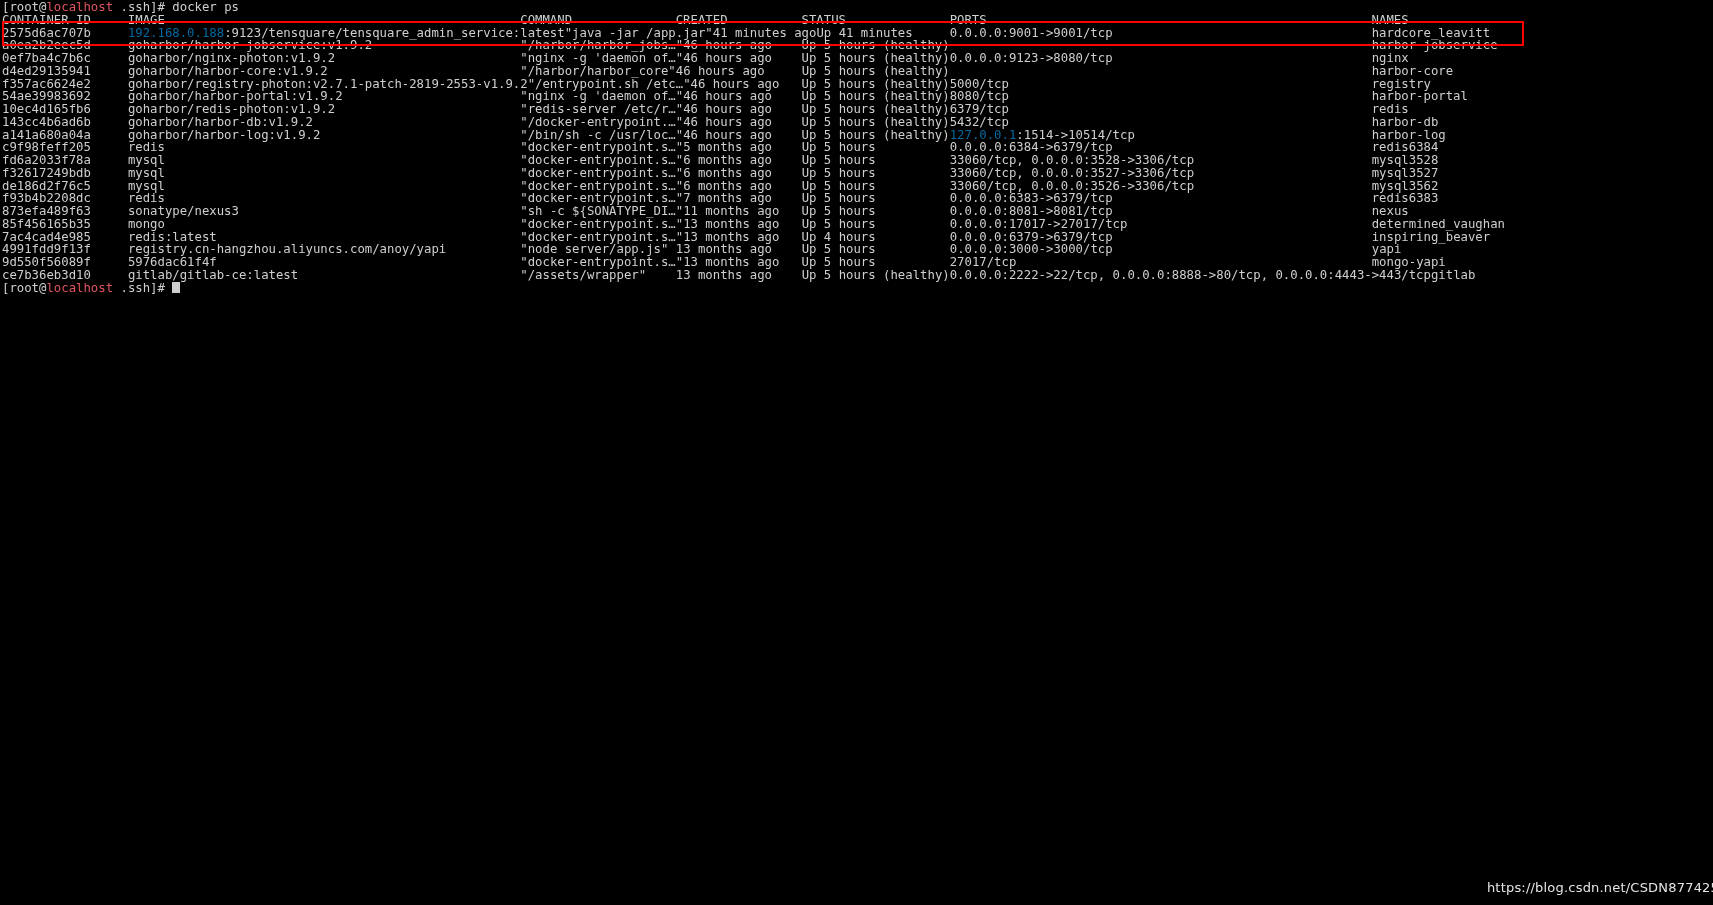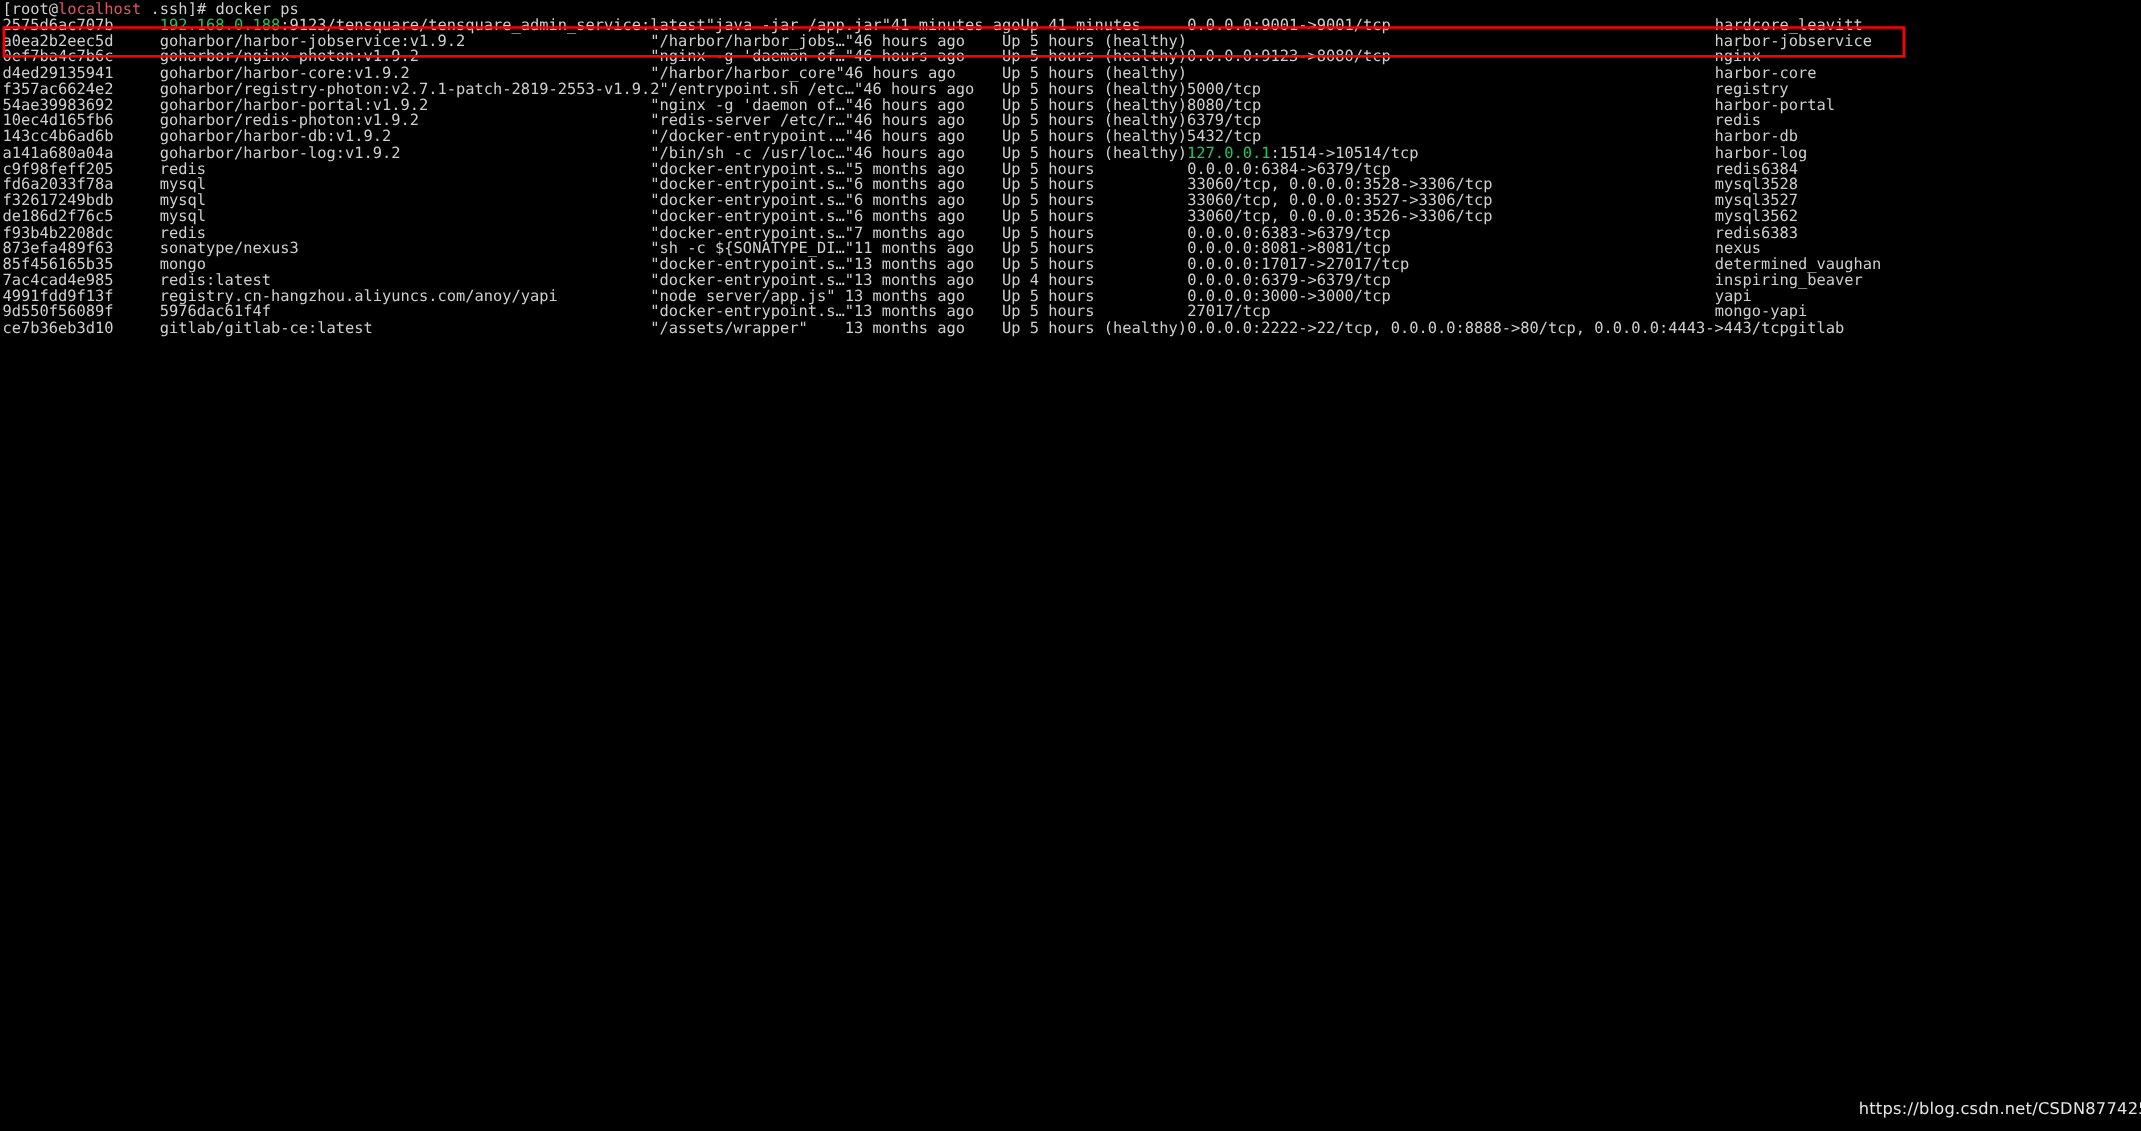--- a/index.html
+++ b/index.html
@@ -28,21 +28,21 @@
     left: 2px;
     width: 1700px;
   }
   .line {
     white-space: pre;
     height: 12.75px;
     letter-spacing: 0px;
   }
   .c-white  { color: #cfcfcf; }
   .c-red    { color: #e05561; }
-  .c-mag2   { color: #22c55e; }
+  .c-mag2   { color: #0369a1; }
 
   
   #highlight-box {
     position: absolute;
     left: 2px;
     top: 21px;
     width: 1522px;
     height: 25px;
     border: 2.5px solid #ff0000;
     box-sizing: border-box;
@@ -97,20 +97,21 @@
 </style>
 </head>
 <body>
 
 <div id="terminal">
 
   <div class="screen">
 
     <div class="line"><span class="c-white">[</span><span class="c-white">root</span><span class="c-white">@</span><span class="c-red">localhost</span><span class="c-white"> </span><span class="c-white">.ssh</span><span class="c-white">]# </span><span class="c-white">docker ps</span></div>
 
+    <div class="line c-white" id="header-row">CONTAINER ID     IMAGE                                                COMMAND              CREATED          STATUS              PORTS                                                    NAMES</div>
 
     <div id="rows-container">
         <div class="line"><span class="c-white">2575d6ac707b</span>     <span class="c-mag2">192.168.0.188</span><span class="c-white">:9123/tensquare/tensquare_admin_service:latest</span><span class="c-white">"java -jar /app.jar"</span><span class="c-white">41 minutes ago</span><span class="c-white">Up 41 minutes</span>     <span class="c-white">0.0.0.0:9001-&gt;9001/tcp</span>                                   <span class="c-white">hardcore_leavitt</span></div>
         <div class="line"><span class="c-white">a0ea2b2eec5d</span>     <span class="c-white">goharbor/harbor-jobservice:v1.9.2</span>                    <span class="c-white">"/harbor/harbor_jobs…"</span><span class="c-white">46 hours ago</span>    <span class="c-white">Up 5 hours (healthy)</span>                                                         <span class="c-white">harbor-jobservice</span></div>
         <div class="line"><span class="c-white">0ef7ba4c7b6c</span>     <span class="c-white">goharbor/nginx-photon:v1.9.2</span>                         <span class="c-white">"nginx -g 'daemon of…"</span><span class="c-white">46 hours ago</span>    <span class="c-white">Up 5 hours (healthy)</span><span class="c-white">0.0.0.0:9123-&gt;8080/tcp</span>                                   <span class="c-white">nginx</span></div>
         <div class="line"><span class="c-white">d4ed29135941</span>     <span class="c-white">goharbor/harbor-core:v1.9.2</span>                          <span class="c-white">"/harbor/harbor_core"</span><span class="c-white">46 hours ago</span>     <span class="c-white">Up 5 hours (healthy)</span>                                                         <span class="c-white">harbor-core</span></div>
         <div class="line"><span class="c-white">f357ac6624e2</span>     <span class="c-white">goharbor/registry-photon:v2.7.1-patch-2819-2553-v1.9.2</span><span class="c-white">"/entrypoint.sh /etc…"</span><span class="c-white">46 hours ago</span>   <span class="c-white">Up 5 hours (healthy)</span><span class="c-white">5000/tcp</span>                                                 <span class="c-white">registry</span></div>
         <div class="line"><span class="c-white">54ae39983692</span>     <span class="c-white">goharbor/harbor-portal:v1.9.2</span>                        <span class="c-white">"nginx -g 'daemon of…"</span><span class="c-white">46 hours ago</span>    <span class="c-white">Up 5 hours (healthy)</span><span class="c-white">8080/tcp</span>                                                 <span class="c-white">harbor-portal</span></div>
         <div class="line"><span class="c-white">10ec4d165fb6</span>     <span class="c-white">goharbor/redis-photon:v1.9.2</span>                         <span class="c-white">"redis-server /etc/r…"</span><span class="c-white">46 hours ago</span>    <span class="c-white">Up 5 hours (healthy)</span><span class="c-white">6379/tcp</span>                                                 <span class="c-white">redis</span></div>
         <div class="line"><span class="c-white">143cc4b6ad6b</span>     <span class="c-white">goharbor/harbor-db:v1.9.2</span>                            <span class="c-white">"/docker-entrypoint.…"</span><span class="c-white">46 hours ago</span>    <span class="c-white">Up 5 hours (healthy)</span><span class="c-white">5432/tcp</span>                                                 <span class="c-white">harbor-db</span></div>
@@ -121,20 +122,21 @@
         <div class="line"><span class="c-white">de186d2f76c5</span>     <span class="c-white">mysql</span>                                                <span class="c-white">"docker-entrypoint.s…"</span><span class="c-white">6 months ago</span>    <span class="c-white">Up 5 hours</span>          <span class="c-white">33060/tcp, 0.0.0.0:3526-&gt;3306/tcp</span>                        <span class="c-white">mysql3562</span></div>
         <div class="line"><span class="c-white">f93b4b2208dc</span>     <span class="c-white">redis</span>                                                <span class="c-white">"docker-entrypoint.s…"</span><span class="c-white">7 months ago</span>    <span class="c-white">Up 5 hours</span>          <span class="c-white">0.0.0.0:6383-&gt;6379/tcp</span>                                   <span class="c-white">redis6383</span></div>
         <div class="line"><span class="c-white">873efa489f63</span>     <span class="c-white">sonatype/nexus3</span>                                      <span class="c-white">"sh -c ${SONATYPE_DI…"</span><span class="c-white">11 months ago</span>   <span class="c-white">Up 5 hours</span>          <span class="c-white">0.0.0.0:8081-&gt;8081/tcp</span>                                   <span class="c-white">nexus</span></div>
         <div class="line"><span class="c-white">85f456165b35</span>     <span class="c-white">mongo</span>                                                <span class="c-white">"docker-entrypoint.s…"</span><span class="c-white">13 months ago</span>   <span class="c-white">Up 5 hours</span>          <span class="c-white">0.0.0.0:17017-&gt;27017/tcp</span>                                 <span class="c-white">determined_vaughan</span></div>
         <div class="line"><span class="c-white">7ac4cad4e985</span>     <span class="c-white">redis:latest</span>                                         <span class="c-white">"docker-entrypoint.s…"</span><span class="c-white">13 months ago</span>   <span class="c-white">Up 4 hours</span>          <span class="c-white">0.0.0.0:6379-&gt;6379/tcp</span>                                   <span class="c-white">inspiring_beaver</span></div>
         <div class="line"><span class="c-white">4991fdd9f13f</span>     <span class="c-white">registry.cn-hangzhou.aliyuncs.com/anoy/yapi</span>          <span class="c-white">"node server/app.js"</span> <span class="c-white">13 months ago</span>    <span class="c-white">Up 5 hours</span>          <span class="c-white">0.0.0.0:3000-&gt;3000/tcp</span>                                   <span class="c-white">yapi</span></div>
         <div class="line"><span class="c-white">9d550f56089f</span>     <span class="c-white">5976dac61f4f</span>                                         <span class="c-white">"docker-entrypoint.s…"</span><span class="c-white">13 months ago</span>   <span class="c-white">Up 5 hours</span>          <span class="c-white">27017/tcp</span>                                                <span class="c-white">mongo-yapi</span></div>
         <div class="line"><span class="c-white">ce7b36eb3d10</span>     <span class="c-white">gitlab/gitlab-ce:latest</span>                              <span class="c-white">"/assets/wrapper"</span>    <span class="c-white">13 months ago</span>    <span class="c-white">Up 5 hours (healthy)</span><span class="c-white">0.0.0.0:2222-&gt;22/tcp, 0.0.0.0:8888-&gt;80/tcp, 0.0.0.0:4443-&gt;443/tcp</span><span class="c-white">gitlab</span></div>
       </div>
 
+    <div class="line"><span class="c-white">[</span><span class="c-white">root</span><span class="c-white">@</span><span class="c-red">localhost</span><span class="c-white"> </span><span class="c-white">.ssh</span><span class="c-white">]# </span><span class="cursor"></span></div>
 
   </div>
 
   <div id="highlight-box" style="border-color: rgb(255, 0, 0);"></div>
 
   <div id="scrollbar-track">
     <div id="scrollbar-thumb"></div>
     <div id="scroll-down-arrow"></div>
   </div>
 

